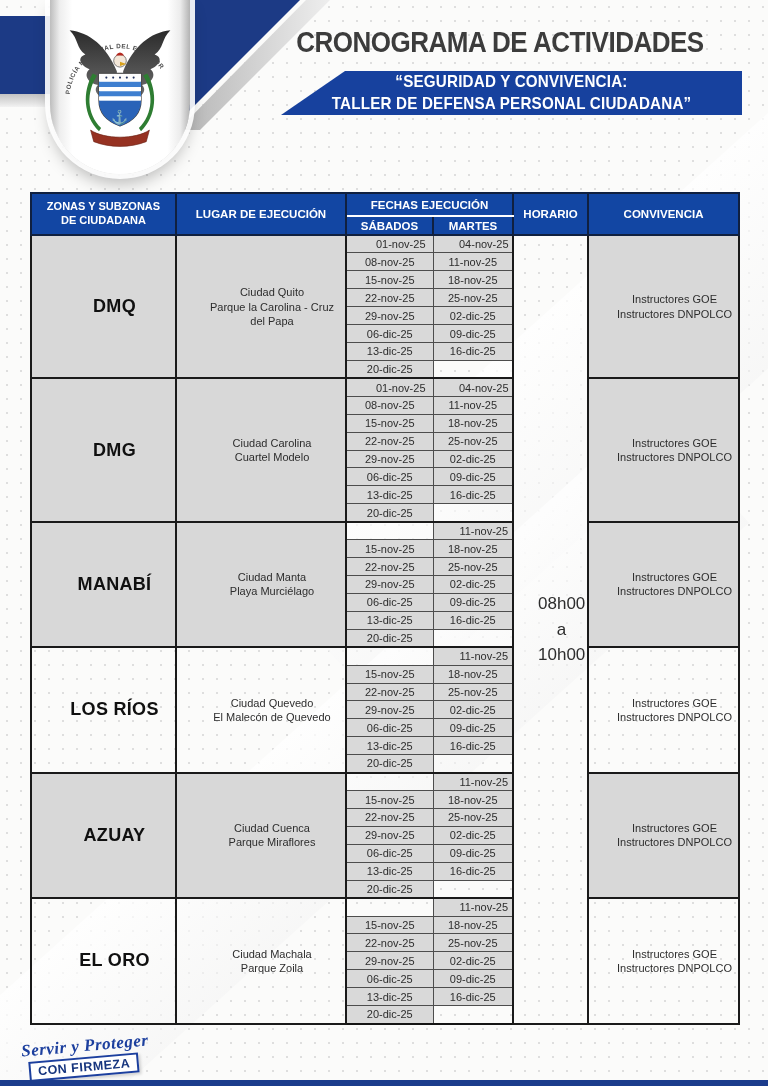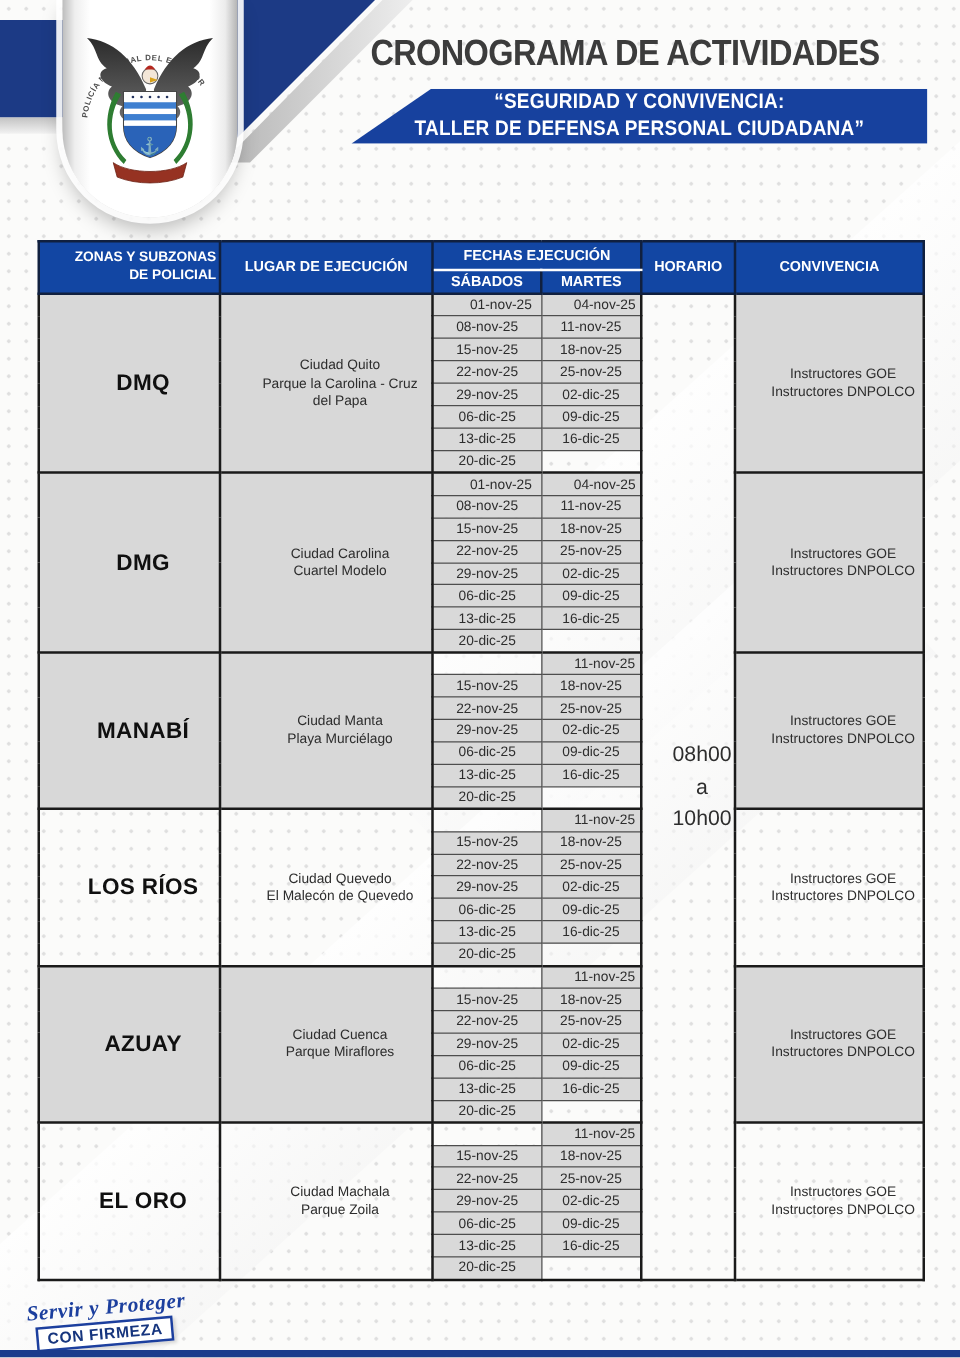--- a/index.html
+++ b/index.html
@@ -25,21 +25,21 @@
     background:#17419e;clip-path:polygon(64px 0,100% 0,100% 100%,0 100%);
     display:flex;flex-direction:column;justify-content:center;align-items:center;gap:4px;}
   .subtitle-box .line{color:#fff;font-weight:700;font-size:15.5px;letter-spacing:.2px;transform:scale(.98,1.08);white-space:nowrap;}
 
   
   .tbl-wrap{position:absolute;left:30px;top:192px;z-index:3;}
   table.sched{border-collapse:collapse;table-layout:fixed;width:708px;border:2px solid #141414;}
   .sched th{background:#1246a3;color:#fff;font-weight:700;border:2px solid #10203f;
     padding:1px 2px;text-align:center;vertical-align:middle;}
   .sched .th-main{font-size:11.5px;}
-  .sched .th-zones{font-size:11px;line-height:1.25;white-space:pre-line;text-align:right;}
+  .sched .th-zones{font-size:11px;line-height:1.25;white-space:pre-line;}
   .sched tr.h1{height:23px;} .sched tr.h2{height:19px;}
   .sched .th-fechas{border-bottom:2px solid #fff;}
   .sched .th-martes{border-left:2px solid #fff;}
   .sched td{padding:0 2px;text-align:center;vertical-align:middle;color:#2d2d2d;}
   .sched tbody tr{height:17.93px;}
   .sched td.date{border:1px solid #4d4d4d;font-size:11px;}
   .sched td.date.filled{background:#d9d9d9;}
   .sched td.zone,.sched td.place,.sched td.instr,.sched td.horario{
     border-left:2px solid #1a1a1a;border-right:2px solid #1a1a1a;border-top:2px solid #1a1a1a;border-bottom:2px solid #1a1a1a;}
   .sched td.zone{font-weight:700;font-size:18px;color:#101010;letter-spacing:.3px;}
@@ -138,21 +138,21 @@
       <colgroup>
         <col style="width:145px">
           <col style="width:170px">
           <col style="width:87px">
         <col style="width:80px">
           <col style="width:75px">
           <col style="width:151px">
       </colgroup>
       <thead>
         <tr class="h1">
-          <th rowspan="2" class="th-zones"><span>ZONAS Y SUBZONAS</span><br><span>DE POLICIAL</span></th>
+          <th rowspan="2" class="th-zones"><span>ZONAS Y SUBZONAS</span><br><span>DE CIUDADANA</span></th>
           <th rowspan="2" class="th-main">LUGAR DE EJECUCIÓN</th>
           <th colspan="2" class="th-main th-fechas">FECHAS EJECUCIÓN</th>
           <th rowspan="2" class="th-main">HORARIO</th>
           <th rowspan="2" class="th-main">CONVIVENCIA</th>
         </tr>
         <tr class="h2">
           <th class="th-main">SÁBADOS</th>
           <th class="th-main th-martes">MARTES</th>
         </tr>
       </thead>

